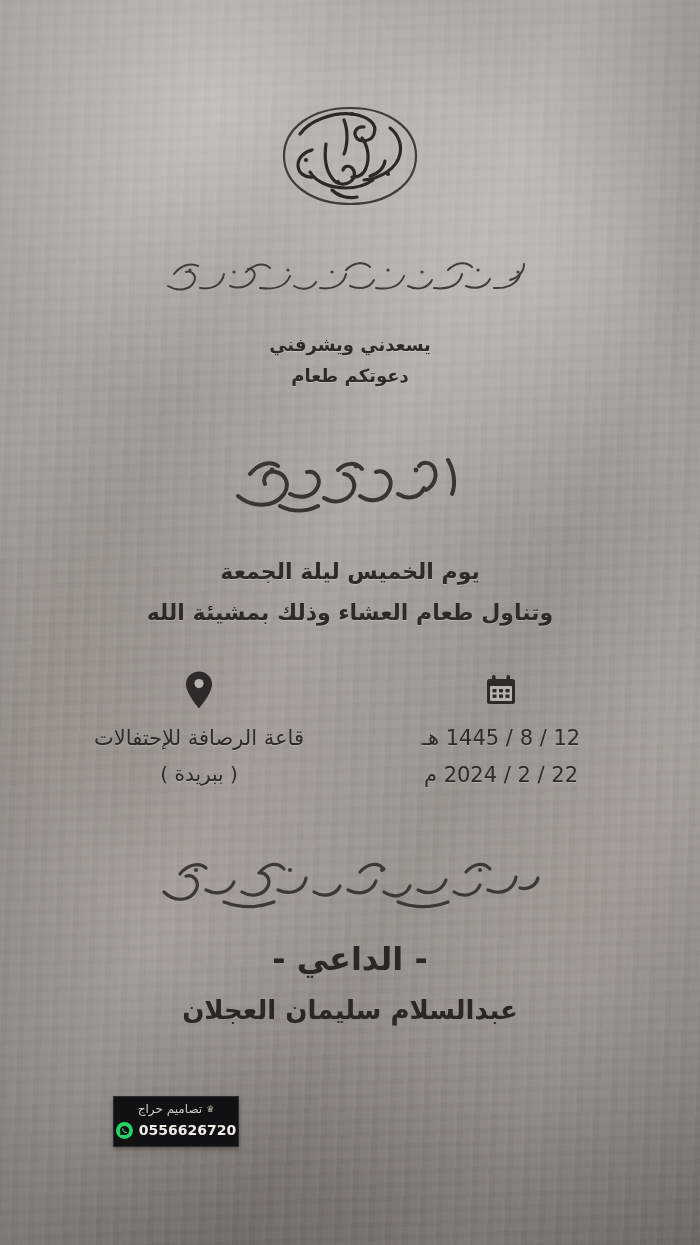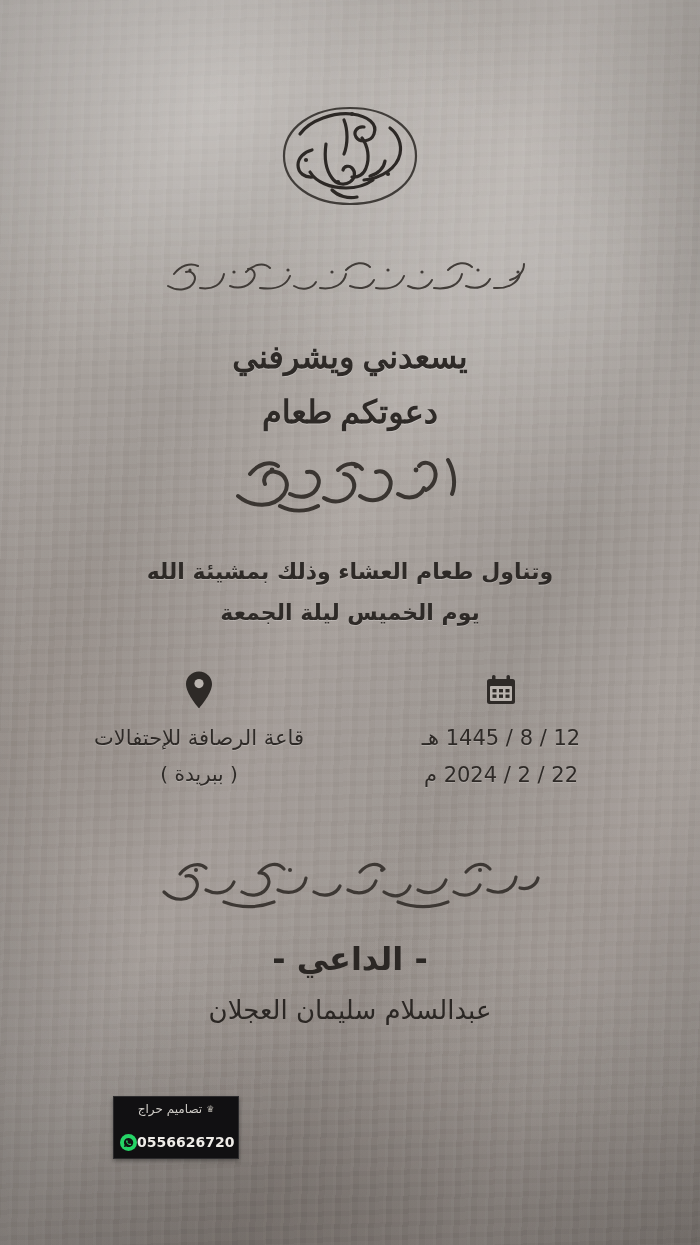--- a/index.html
+++ b/index.html
@@ -86,27 +86,26 @@
     right: 0;
     display: flex;
     justify-content: center;
   }
 
   .invite-lines {
     position: absolute;
     top: 330px;
     left: 0;
     right: 0;
-    font-size: 32px;
+    font-size: 18px;
     font-weight: bold;
     line-height: 1.72;
     letter-spacing: 0px;
     color: #2e2a27;
     text-shadow: 0 1px 0 rgba(255,255,255,0.25);
-    font-family: Liberation Serif, serif;
   }
 
   .wedding-script {
     position: absolute;
     top: 440px;
     left: 0;
     right: 0;
     display: flex;
     justify-content: center;
   }
@@ -175,21 +174,21 @@
     font-weight: bold;
     color: #2b2724;
     letter-spacing: 1px;
   }
   .host-name {
     position: absolute;
     top: 995px;
     left: 0;
     right: 0;
     font-size: 26px;
-    font-weight: normal;
+    font-weight: bold;
     color: #2b2724;
   }
 
   
   .designer-badge {
     position: absolute;
     left: 113px;
     top: 1096px;
     width: 126px;
     background: #111012;
@@ -205,21 +204,23 @@
     align-items: center;
     justify-content: center;
     gap: 4px;
     font-size: 12px;
     line-height: 1.3;
     color: #cfccc7;
   }
   .designer-phone {
     display: flex;
     align-items: center;
-    margin-top: 16px;
+    justify-content: center;
+    gap: 6px;
+    margin-top: 4px;
     font-size: 14px;
     font-weight: bold;
     color: #efece8;
     direction: ltr;
   }
   .wa {
     width: 17px;
     height: 17px;
     border-radius: 50%;
     background: #25d366;
@@ -329,22 +330,22 @@
         </g>
         <g fill="#3a3531">
           <circle cx="52" cy="30" r="2.4"></circle>
           <circle cx="136" cy="26" r="2.4"></circle>
           <circle cx="196" cy="30" r="2.4"></circle>
         </g>
       </svg>
     </div>
 
     <div class="detail-lines">
+      <div>يوم الخميس ليلة الجمعة</div>
       <div>وتناول طعام العشاء وذلك بمشيئة الله</div>
-      <div>يوم الخميس ليلة الجمعة</div>
     </div>
 
     <div class="info-row">
 
       <div class="info-col">
         <div class="info-icon">
           <svg width="34" height="34" viewBox="0 0 34 34" aria-hidden="true">
             <rect x="3" y="6" width="28" height="25" rx="2.5" fill="#2e2a27"></rect>
             <rect x="6" y="13" width="22" height="15" rx="1" fill="#b9b3ae"></rect>
             <rect x="8" y="2" width="3.5" height="7" rx="1.6" fill="#2e2a27"></rect>

